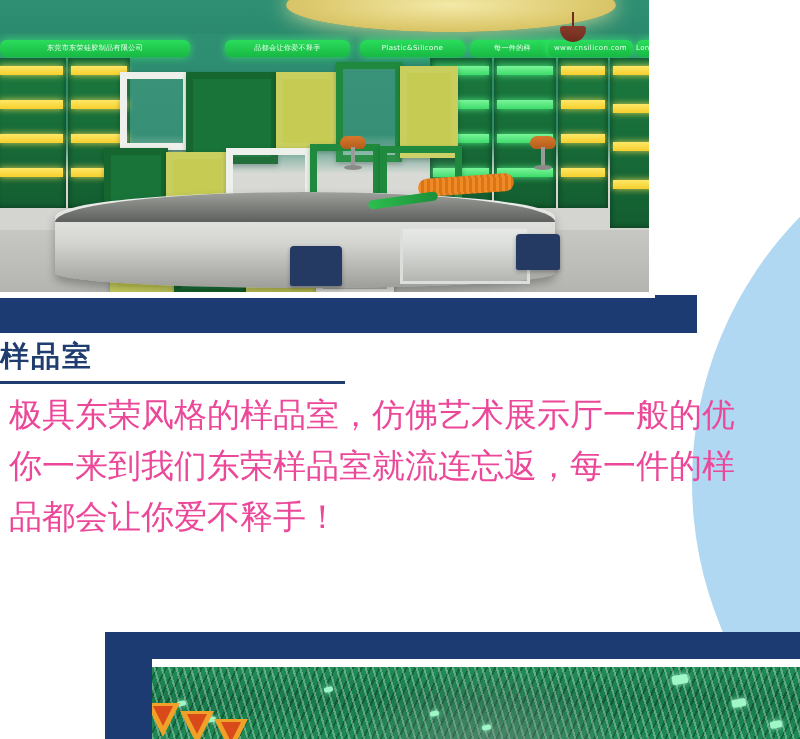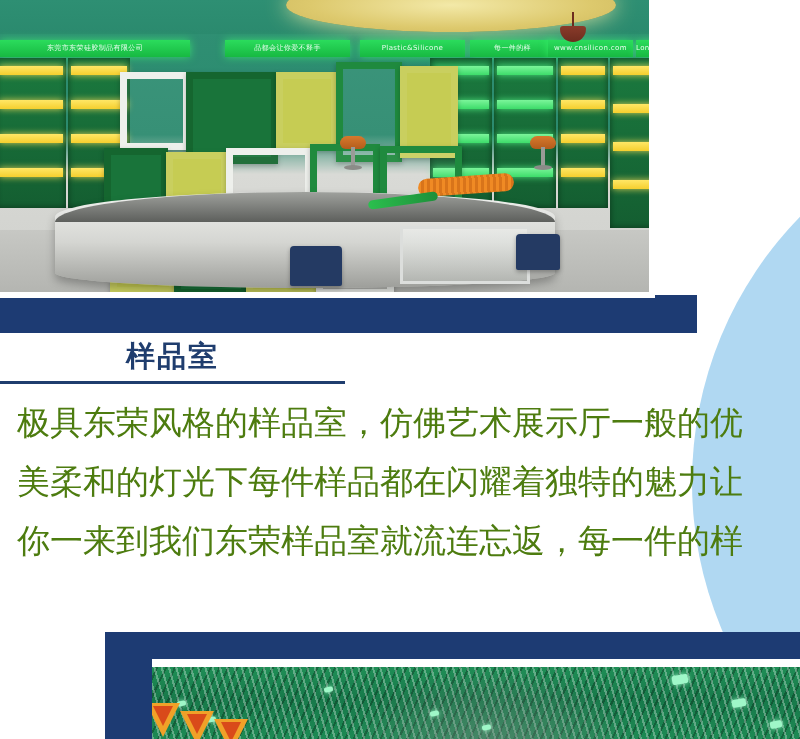--- a/index.html
+++ b/index.html
@@ -101,20 +101,21 @@
   }
   .sr-wall {
     position: absolute; left: 0; top: 30px; right: 0; bottom: 0;
     background: linear-gradient(180deg, #2f8f73 0%, #2b8a6e 40%, #d7d8d4 55%, #cfd0cc 100%);
   }
   .sr-signboard {
     position: absolute; top: 40px; height: 17px;
     background: linear-gradient(180deg, #2bdc5c 0%, #17b942 100%);
     box-shadow: 0 0 9px rgba(60,255,110,.65);
     overflow: hidden;
+    border-radius: 6px;
   }
   .sr-signboard span {
     display: block;
     font-size: 7px;
     line-height: 17px;
     color: #e9fff0;
     text-align: center;
     white-space: nowrap;
     letter-spacing: .4px;
   }
@@ -210,21 +211,21 @@
     border-radius: 5px;
     transform: rotate(-8deg);
   }
 
   
   .section-title {
     position: absolute;
     left: 0;
     top: 336px;
     width: 345px;
-    text-align: center;
+    text-align: left;
     font-size: 29px;
     font-weight: bold;
     color: #1f3d6e;
     letter-spacing: 2px;
     line-height: 40px;
   }
   .title-rule {
     position: absolute;
     left: 0;
     top: 381px;
@@ -234,24 +235,24 @@
   }
 
   
   .body-copy {
     position: absolute;
     left: 9px;
     top: 389px;
     width: 780px;
   }
   .body-copy p {
-    margin: 8px;
+    margin: 0;
     font-size: 33px;
     line-height: 51px;
-    color: #4d7c0f;
+    color: #ec4899;
     letter-spacing: 0px;
     white-space: nowrap;
   }
 
   
   .bottom-frame {
     position: absolute;
     left: 105px;
     top: 632px;
     width: 695px;
@@ -431,22 +432,22 @@
       <div class="sr-chair" style="left:290px;top:246px;"></div>
       <div class="sr-chair" style="left:516px;top:234px;width:44px;height:36px;"></div>
     </div>
   </div>
 
   <div class="section-title">样品室</div>
   <div class="title-rule"></div>
 
   <div class="body-copy">
     <p>极具东荣风格的样品室，仿佛艺术展示厅一般的优</p>
-    <p>美柔和的灯光下每件样品都在闪耀着独特的魅力让</p>
     <p>你一来到我们东荣样品室就流连忘返，每一件的样</p>
+    <p>品都会让你爱不释手！</p>
   </div>
 
   <div class="bottom-frame"></div>
   <div class="bottom-photo-white">
     <div class="bottom-photo">
       <div class="mesh"></div>
       <div class="mesh-shade"></div>
 
       <div class="mesh-glint" style="left:172px;top:20px;"></div>
       <div class="mesh-glint" style="left:278px;top:44px;"></div>

